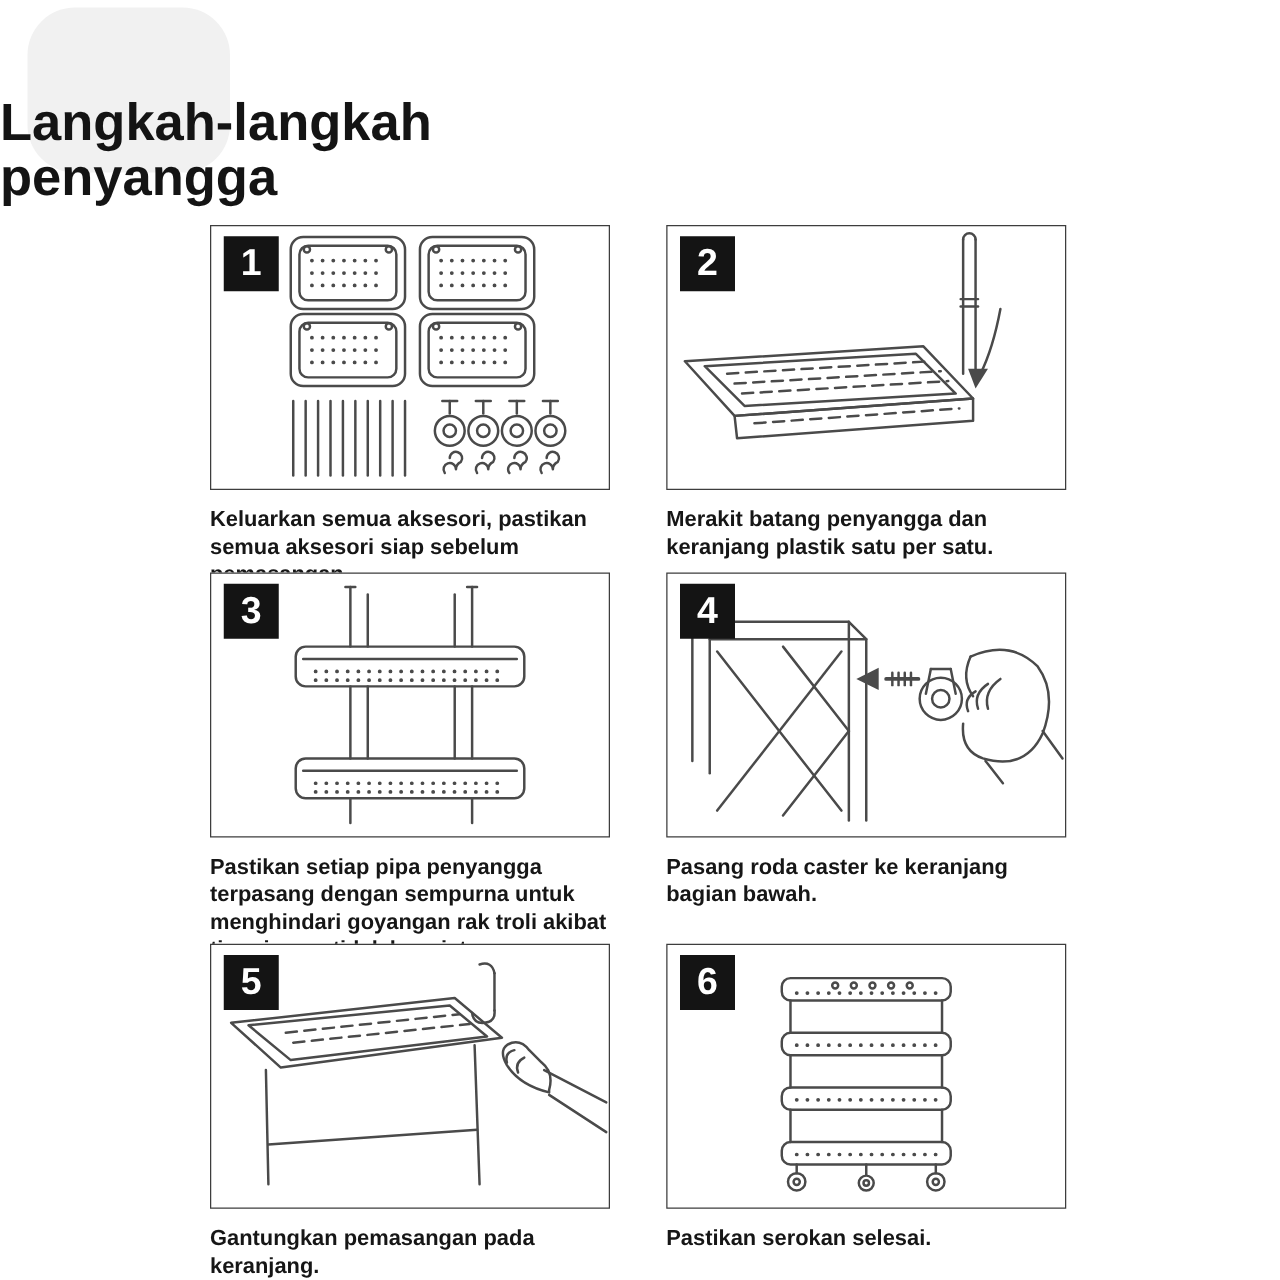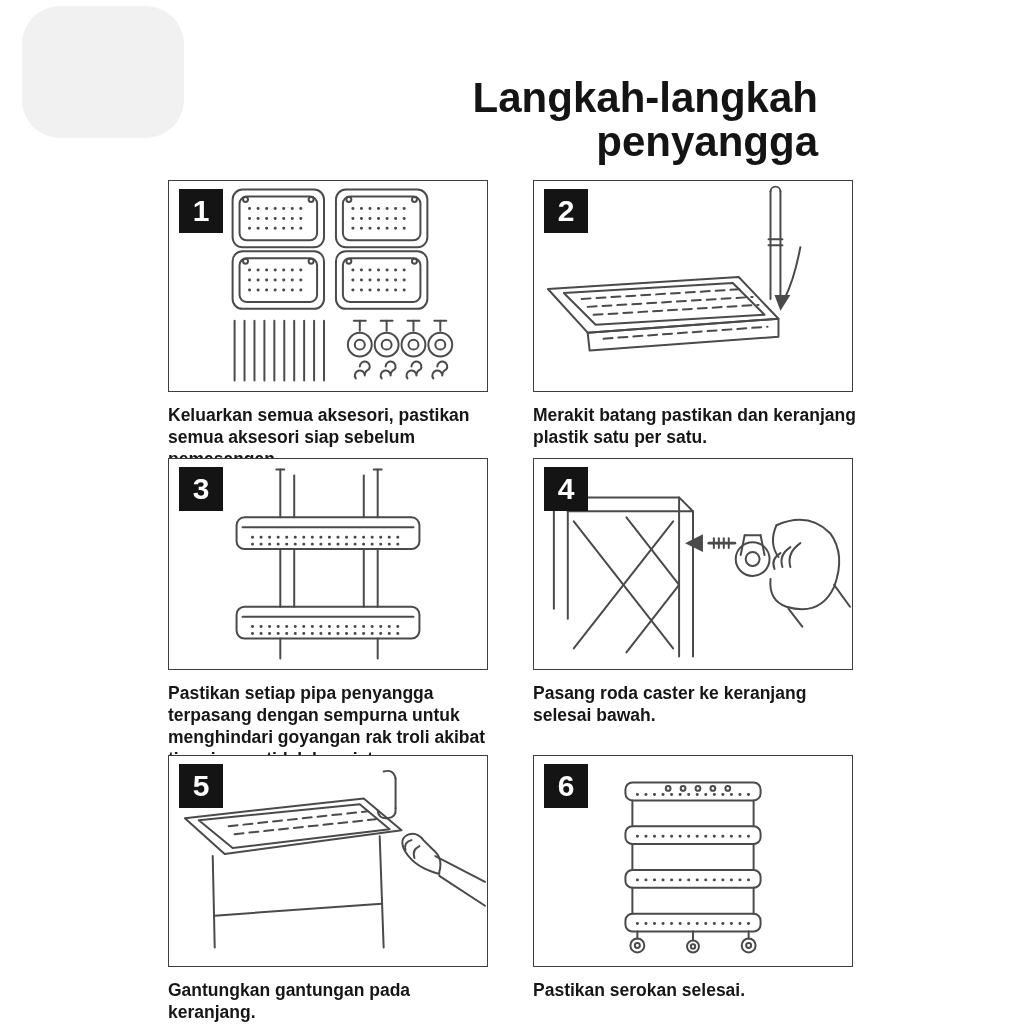--- a/index.html
+++ b/index.html
@@ -10,21 +10,21 @@
     font-family:"Liberation Sans", sans-serif;
     overflow:hidden;
   }
   .corner-blob{
     position:absolute;left:22px;top:6px;
     width:162px;height:132px;
     background:#f1f1f1;border-radius:38px;
   }
   .title{
     position:absolute;left:0;top:76px;width:818px;
-    text-align:right;color:#141414;
+    text-align:left;color:#141414;
     font-size:42px;font-weight:700;line-height:1.05;
     letter-spacing:0px;
   }
   .panel{position:absolute;width:322px;}
   .p1{left:168px;top:180px;}
   .p2{left:533px;top:180px;}
   .p3{left:168px;top:458px;}
   .p4{left:533px;top:458px;}
   .p5{left:168px;top:755px;}
   .p6{left:533px;top:755px;}
@@ -144,21 +144,21 @@
           <line class="dash" x1="60" y1="134" x2="226" y2="124"></line>
           <path class="ln" d="M54 152 L246 138 L246 156 L56 170 Z"></path>
           <line class="dash" x1="70" y1="158" x2="235" y2="146"></line>
         </g>
         <g>
           <path class="ln" d="M268 66 Q262 98 252 118"></path>
           <polygon class="ink" points="248,130 258,114 242,114"></polygon>
         </g>
       </svg>
     </div>
-    <div class="caption">Merakit batang pastikan dan keranjang plastik satu per satu.</div>
+    <div class="caption">Merakit batang penyangga dan keranjang plastik satu per satu.</div>
   </div>
 
   <div class="panel p3">
     <div class="box">
       <div class="badge">3</div>
       <svg class="illus" viewBox="0 0 320 210">
         <g>
           <line class="ln" x1="112" y1="10" x2="112" y2="58"></line>
           <line class="ln" x1="126" y1="16" x2="126" y2="58"></line>
           <line class="ln" x1="196" y1="16" x2="196" y2="58"></line>
@@ -227,21 +227,21 @@
           <path class="ln" d="M244 66 Q276 52 298 74 Q314 96 302 128 Q288 158 254 148 Q236 142 238 120"></path>
           <path class="ln" d="M244 66 Q236 84 246 98"></path>
           <path class="ln" d="M248 94 q-10 6 -6 16"></path>
           <path class="ln" d="M258 88 q-12 8 -8 20"></path>
           <path class="ln" d="M268 84 q-14 10 -10 24"></path>
           <line class="ln" x1="302" y1="126" x2="318" y2="148"></line>
           <line class="ln" x1="256" y1="150" x2="270" y2="168"></line>
         </g>
       </svg>
     </div>
-    <div class="caption">Pasang roda caster ke keranjang selesai bawah.</div>
+    <div class="caption">Pasang roda caster ke keranjang bagian bawah.</div>
   </div>
 
   <div class="panel p5">
     <div class="box">
       <div class="badge">5</div>
       <svg class="illus" viewBox="0 0 320 210">
         <g>
           <path class="ln" d="M16 62 L196 42 L234 74 L56 98 Z"></path>
           <path class="ln" d="M30 64 L192 48 L222 73 L64 92 Z"></path>
           <line class="dash" x1="60" y1="70" x2="200" y2="55"></line>
@@ -257,21 +257,21 @@
         </g>
         <g>
           <line class="ln" x1="318" y1="126" x2="268" y2="100"></line>
           <line class="ln" x1="318" y1="150" x2="272" y2="120"></line>
           <path class="ln" d="M272 118 Q248 112 238 96 Q230 82 242 78 Q250 76 256 84 L266 94 Q276 102 272 116 Z"></path>
           <path class="ln" d="M244 84 q-8 2 -6 10"></path>
           <path class="ln" d="M252 90 q-8 4 -5 12"></path>
         </g>
       </svg>
     </div>
-    <div class="caption">Gantungkan gantungan pada keranjang.</div>
+    <div class="caption">Gantungkan pemasangan pada keranjang.</div>
   </div>
 
   <div class="panel p6">
     <div class="box">
       <div class="badge">6</div>
       <svg class="illus" viewBox="0 0 320 210">
         <g>
           <rect class="ln" x="92" y="26" width="136" height="18" rx="7"></rect>
           <circle class="ln" cx="135" cy="32" r="2.4"></circle>
           <circle class="ln" cx="150" cy="32" r="2.4"></circle>

